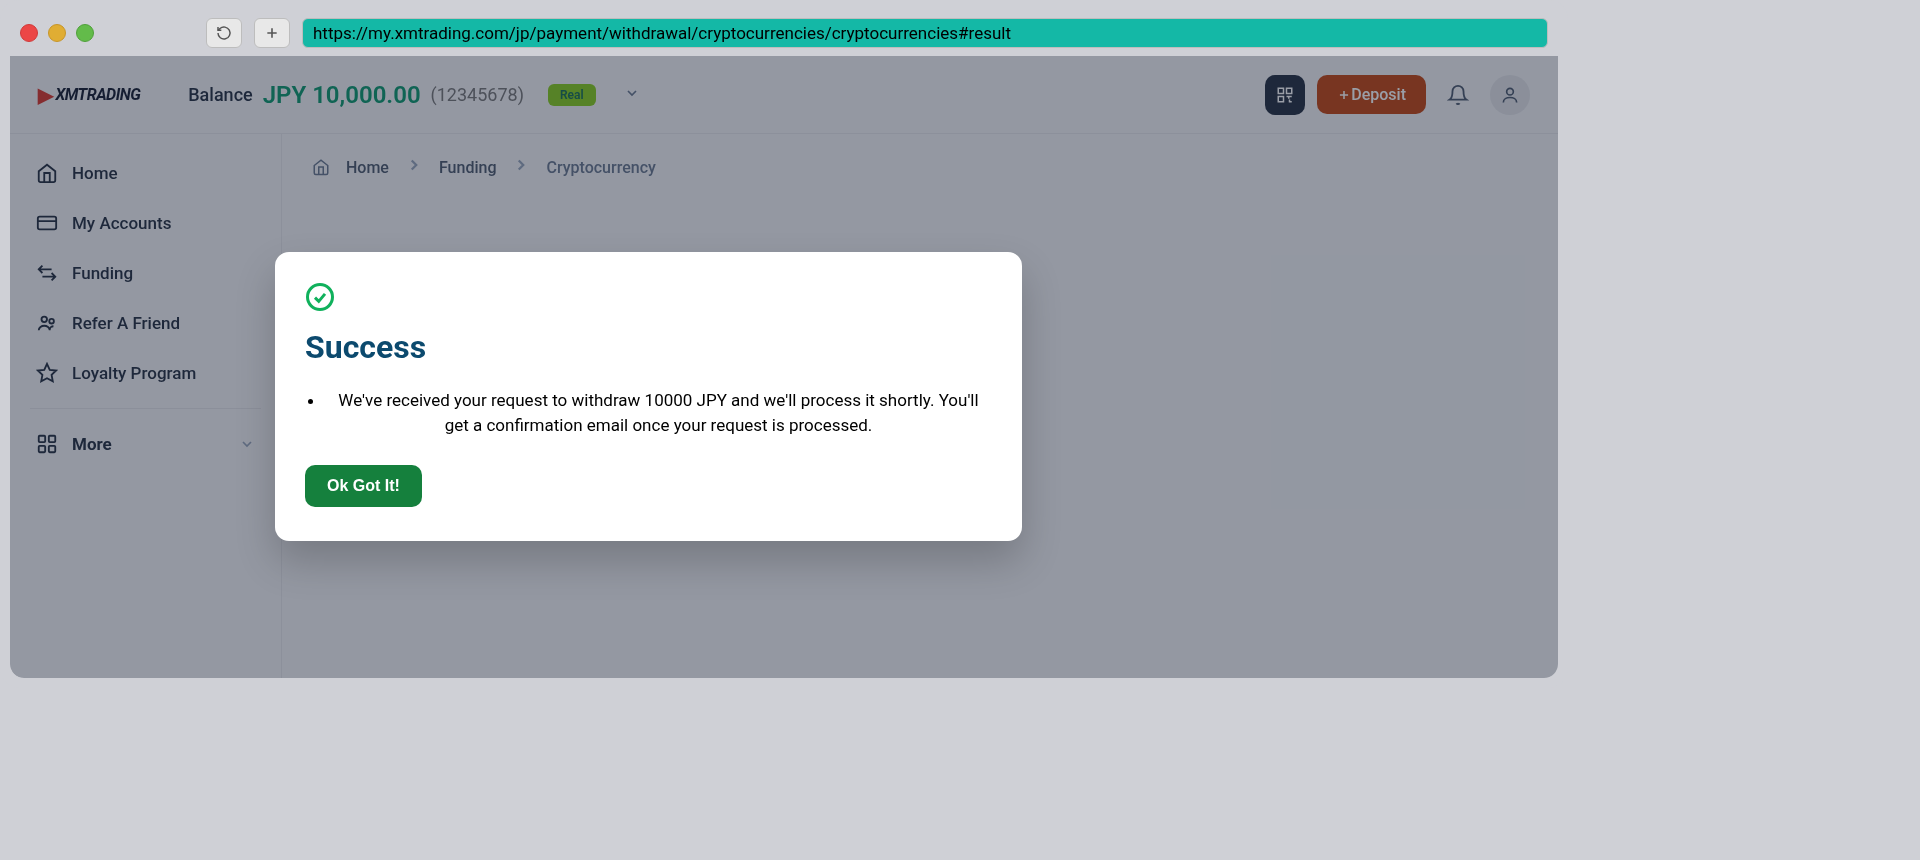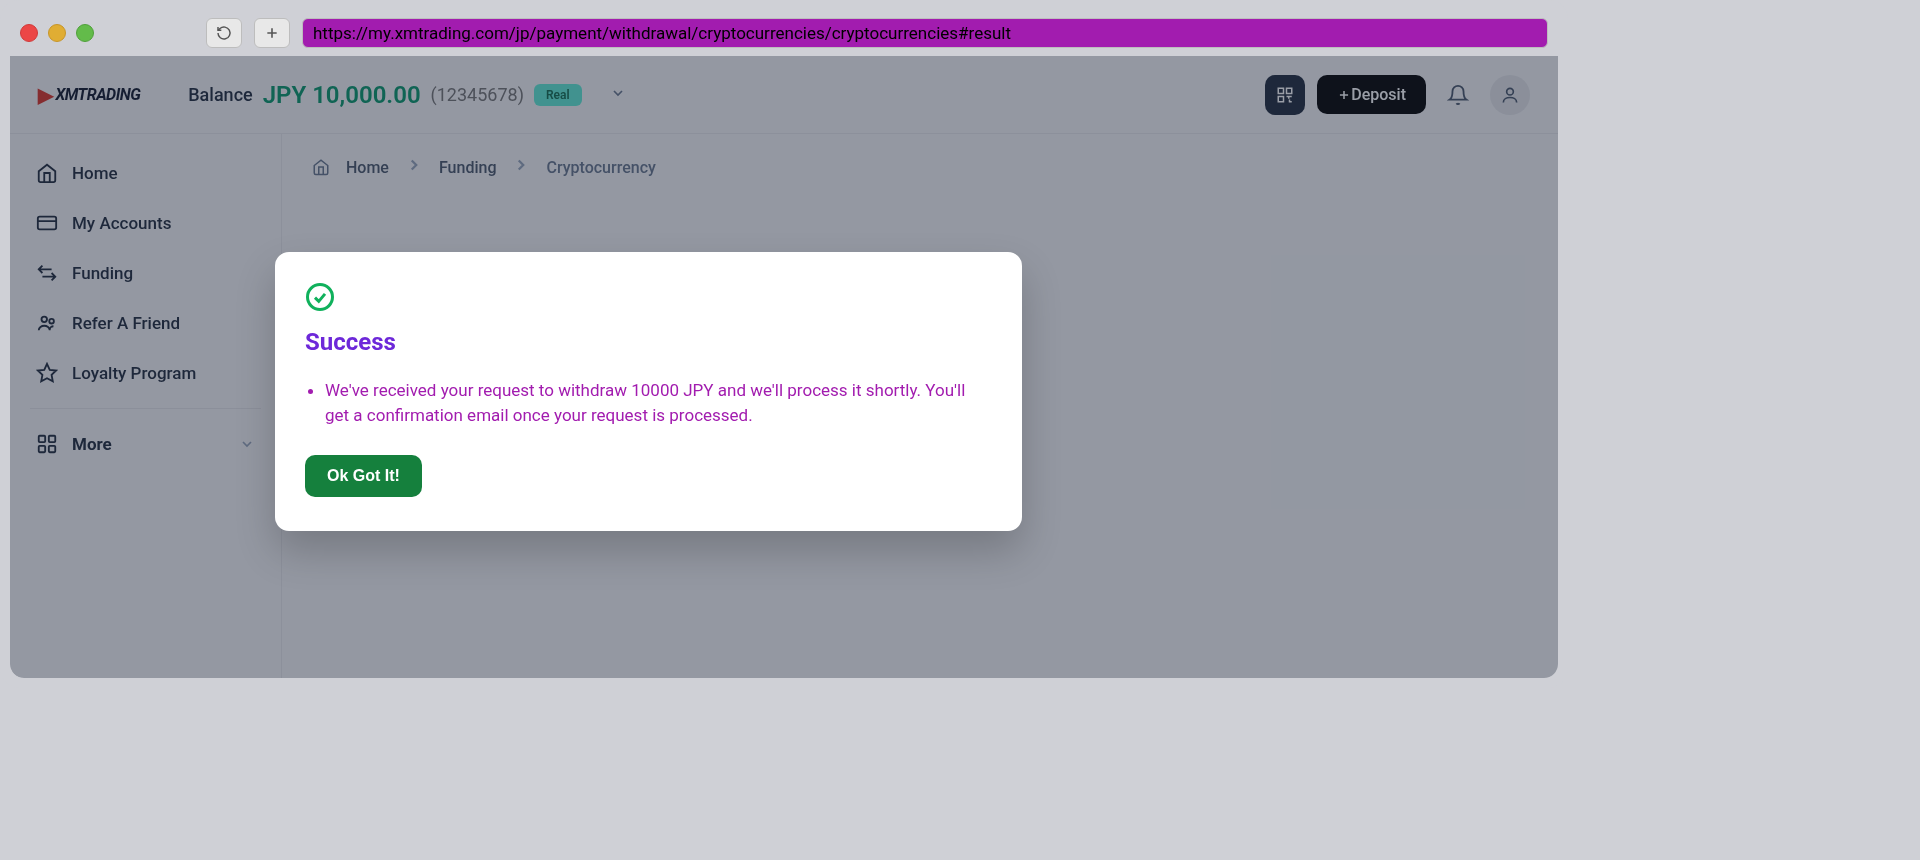--- a/index.html
+++ b/index.html
@@ -6,40 +6,40 @@
     body { font-family: -apple-system, BlinkMacSystemFont, "Segoe UI", Roboto, sans-serif; background: #cfd0d6; width: 1568px; height: 703px; overflow: hidden; }
     
     
     .browser-chrome { background: #cfd0d6; padding: 18px 20px 8px 20px; display: flex; align-items: center; gap: 12px; border-radius: 18px 18px 0 0; }
     .traffic-lights { display: flex; gap: 10px; margin-right: 100px; }
     .traffic-light { width: 18px; height: 18px; border-radius: 50%; }
     .tl-red { background: #ec4646; border: 1px solid #d03a3a; }
     .tl-yellow { background: #e0ad33; border: 1px solid #c79529; }
     .tl-green { background: #63bb4a; border: 1px solid #4fa03a; }
     .chrome-btn { width: 36px; height: 30px; background: #e8e8e8; border: 1px solid #bdbdbd; border-radius: 6px; display: flex; align-items: center; justify-content: center; cursor: pointer; }
-    .url-bar { flex: 1; height: 30px; background: #a21caf; border: 1px solid #bdbdbd; border-radius: 6px; padding: 0 10px; display: flex; align-items: center; font-size: 17px; color: #000; }
+    .url-bar { flex: 1; height: 30px; background: #14b8a6; border: 1px solid #bdbdbd; border-radius: 6px; padding: 0 10px; display: flex; align-items: center; font-size: 17px; color: #000; }
     
     
     .app-wrapper { position: relative; margin: 0 10px 10px 10px; border-radius: 0 0 14px 14px; overflow: hidden; height: 622px; }
     .app { background: #f4f4f6; width: 100%; height: 100%; }
     
     
     .topbar { height: 78px; background: #f4f4f6; display: flex; align-items: center; padding: 0 28px; border-bottom: 1px solid #e5e5e9; }
     .logo { display: flex; align-items: center; gap: 2px; }
     .logo-arrow { color: #d93025; font-size: 20px; font-weight: bold; }
     .logo-text { font-weight: 700; font-style: italic; font-size: 16px; letter-spacing: -0.5px; color: #0f172a; }
     .balance-section { display: flex; align-items: center; gap: 10px; margin-left: 48px; }
     .balance-label { font-size: 18px; color: #1e293b; font-weight: 500; }
     .balance-value { font-size: 24px; color: #059669; font-weight: 600; }
     .account-id { font-size: 18px; color: #737373; }
-    .real-badge { background: #5eead4; color: #0f6b4f; padding: 4px 12px; border-radius: 6px; font-size: 12px; font-weight: 600; margin-left: 0; }
+    .real-badge { background: #84cc16; color: #0f6b4f; padding: 4px 12px; border-radius: 6px; font-size: 12px; font-weight: 600; margin-left: 14px; }
     .chevron-down { margin-left: 18px; color: #64748b; }
     .topbar-right { margin-left: auto; display: flex; align-items: center; gap: 12px; }
     .qr-btn { width: 40px; height: 40px; background: #1e293b; border-radius: 10px; display: flex; align-items: center; justify-content: center; color: #fff; cursor: pointer; }
-    .deposit-btn { background: #000000; color: #fff; padding: 10px 20px; border-radius: 10px; font-size: 16px; font-weight: 500; display: flex; align-items: center; cursor: pointer; }
+    .deposit-btn { background: #c2410c; color: #fff; padding: 10px 20px; border-radius: 10px; font-size: 16px; font-weight: 500; display: flex; align-items: center; cursor: pointer; }
     .icon-btn { width: 40px; height: 40px; border-radius: 50%; display: flex; align-items: center; justify-content: center; color: #475569; cursor: pointer; }
     .icon-btn.user { background: #e3e4e8; }
     
     
     .body { display: flex; height: calc(100% - 78px); }
     .sidebar { width: 272px; background: #f4f4f6; border-right: 1px solid #e5e5e9; padding: 14px 0; }
     .sidebar-item { display: flex; align-items: center; gap: 14px; padding: 14px 26px; font-size: 17px; color: #1e293b; font-weight: 500; cursor: pointer; }
     .sidebar-item svg { width: 22px; height: 22px; }
     .sidebar-divider { height: 1px; background: #e4e4e8; margin: 10px 20px; }
     .sidebar-more { display: flex; align-items: center; gap: 14px; padding: 14px 26px; font-size: 17px; color: #1e293b; font-weight: 500; cursor: pointer; justify-content: space-between; }
@@ -51,22 +51,22 @@
     .breadcrumb svg { width: 18px; height: 18px; }
     .breadcrumb .bc-item { color: #475569; font-weight: 500; }
     .breadcrumb .bc-sep { color: #94a3b8; }
     
     
     .dim { position: absolute; inset: 0; background: rgba(30,41,59,0.45); }
     
     
     .modal { position: absolute; top: 196px; left: 265px; width: 747px; background: #fff; border-radius: 14px; padding: 30px 30px 34px 30px; box-shadow: 0 20px 40px rgba(0,0,0,0.2); }
     .modal-icon { width: 30px; height: 30px; margin-bottom: 16px; }
-    .modal-title { font-size: 24px; font-weight: 700; color: #6d28d9; margin-bottom: 22px; }
-    .modal-body { font-size: 17px; color: #a21caf; line-height: 1.45; margin-bottom: 28px; }
+    .modal-title { font-size: 32px; font-weight: 700; color: #0c4a6e; margin-bottom: 22px; }
+    .modal-body { font-size: 17px; color: #000000; line-height: 1.45; margin-bottom: 28px; text-align: center; }
     .modal-body ul { padding-left: 20px; }
     .modal-btn { background: #15803d; color: #fff; padding: 12px 22px; border-radius: 10px; font-size: 16px; font-weight: 600; display: inline-block; cursor: pointer; border: none; }
     
     .outer { border-radius: 20px; background: #cfd0d6; overflow: hidden; }
   </style>
 </head>
 <body>
 
 <div class="outer">
 

